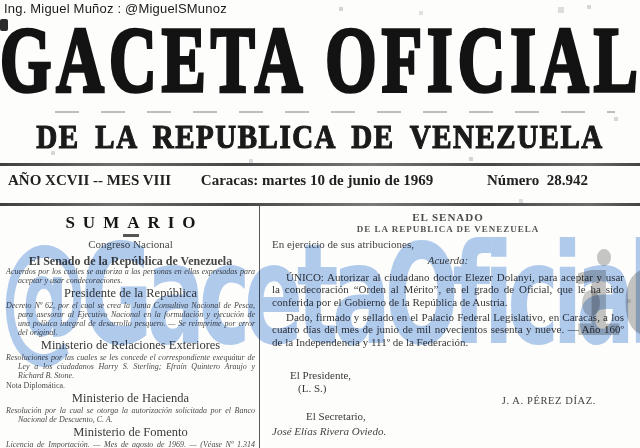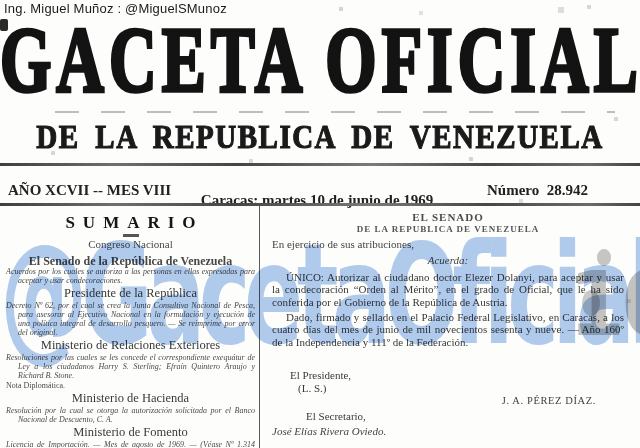--- a/index.html
+++ b/index.html
@@ -30,21 +30,21 @@
     transform:scale(1.0,1.15);transform-origin:center top;}
 
   .rule{position:absolute;left:0;width:640px;height:2.5px;
     background:linear-gradient(90deg,#3f3f3f,#6f6f6f 18%,#454545 37%,#7a7a7a 58%,#474747 76%,#6b6b6b 92%,#444);}
   .rule-top{top:163px;}
   .rule-bottom{top:203px;}
 
   .dateline{position:absolute;top:172px;left:0;width:628px;box-sizing:border-box;
     padding:0 40px 0 8px;display:grid;grid-template-columns:auto 1fr auto;align-items:center;
     font-weight:bold;font-size:15px;color:#222;}
-  .dl-center{justify-self:center;position:relative;left:-12px;margin-top:20px;}
+  .dl-center{justify-self:center;position:relative;left:-12px;}
 
   .columns{position:absolute;top:206px;left:0;right:0;bottom:0;display:flex;overflow:hidden;}
   .col-left{width:260px;box-sizing:border-box;padding:0 4px 0 6px;border-right:1.5px solid #5a5a5a;overflow:hidden;}
   .col-right{flex:1;box-sizing:border-box;padding:0 16px 0 12px;overflow:hidden;
     font-size:11px;line-height:12.6px;color:#3a3a3a;}
 
   .sumario-title{margin-top:8px;text-align:center;font-weight:bold;font-size:17px;line-height:18px;
     letter-spacing:8px;text-indent:8px;color:#161616;}
   .ornament{width:16px;height:3px;background:#555;margin:2px auto 2px;}
 

